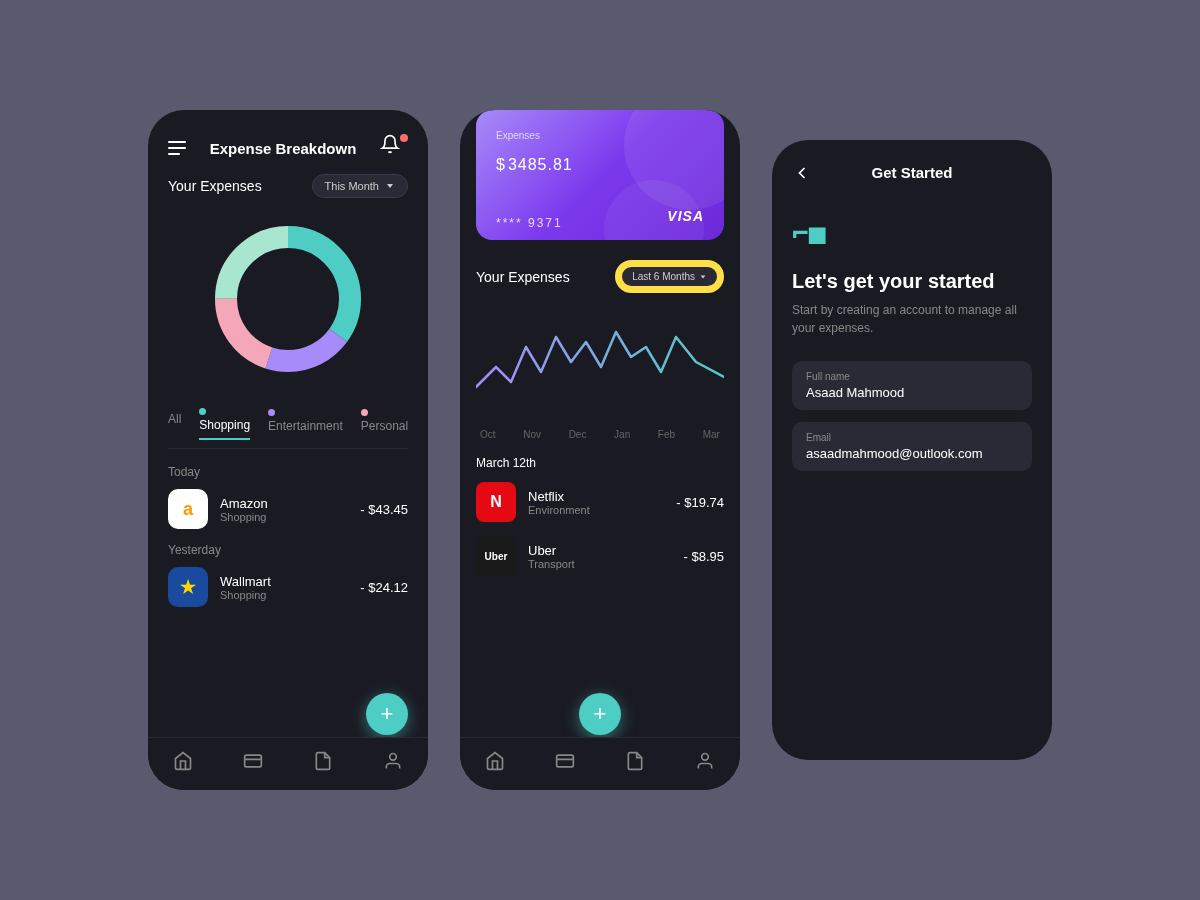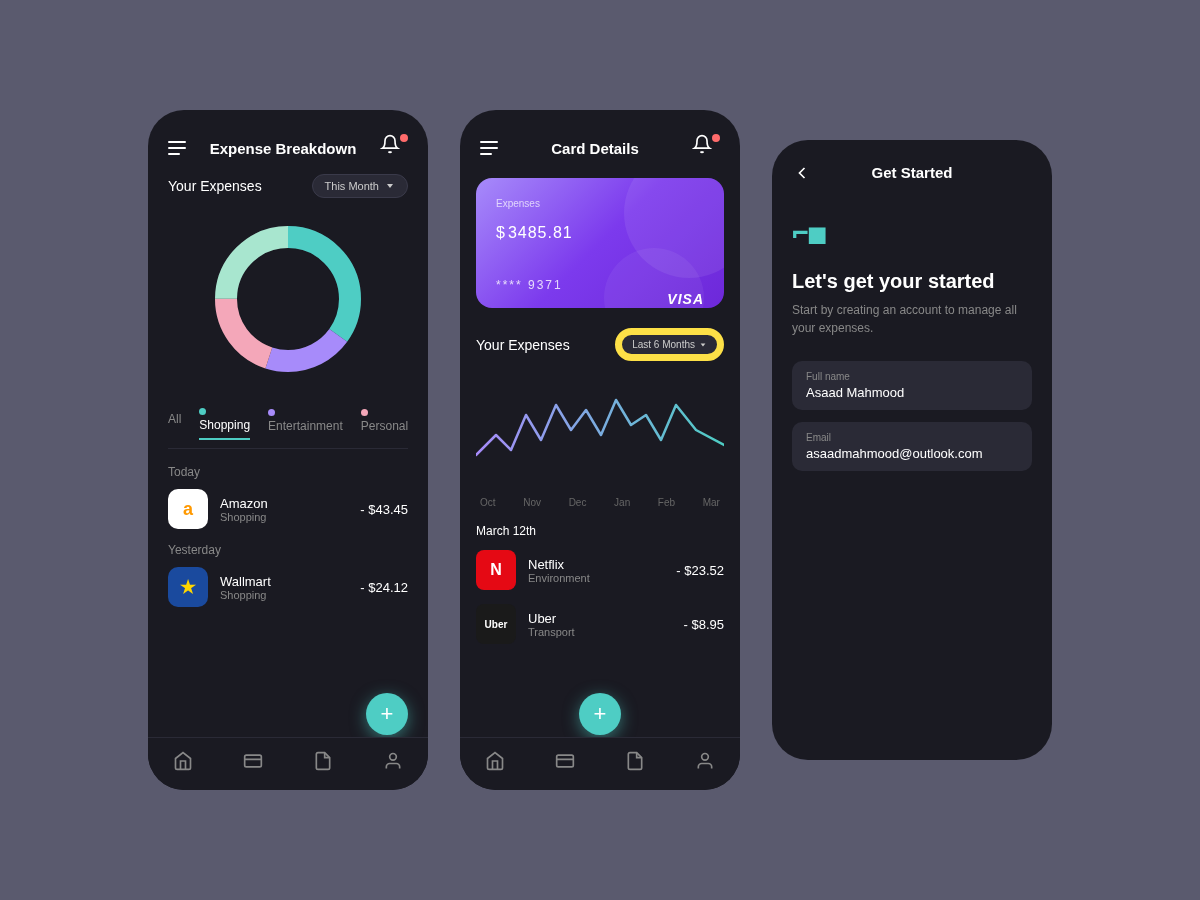--- a/index.html
+++ b/index.html
@@ -136,22 +136,22 @@
     .card-visual::after {
       content: ''; position: absolute; bottom: -40px; right: 20px;
       width: 100px; height: 100px;
       background: rgba(255,255,255,0.06); border-radius: 50%;
     }
     .card-balance-label { color: rgba(255,255,255,0.7); font-size: 10px; margin-bottom: 4px; }
     .card-balance {
       color: #fff; font-size: 28px; font-weight: 700; letter-spacing: 1px;
     }
     .card-balance span { font-size: 16px; font-weight: 400; margin-right: 2px; }
-    .card-number { color: rgba(255,255,255,0.8); font-size: 12px; position: absolute; bottom: 16px; left: 20px; letter-spacing: 2px; }
-    .visa-logo { position: absolute; bottom: 1px; right: 20px; color: #fff; font-size: 14px; font-weight: 700; font-style: italic; letter-spacing: 1px; }
+    .card-number { color: rgba(255,255,255,0.8); font-size: 12px; position: absolute; bottom: 10px; left: 20px; letter-spacing: 2px; }
+    .visa-logo { position: absolute; bottom: 16px; right: 20px; color: #fff; font-size: 14px; font-weight: 700; font-style: italic; letter-spacing: 1px; }
 
     .p2-section { padding: 0 16px; }
     .p2-expenses-header {
       display: flex; align-items: center; justify-content: space-between;
       margin-bottom: 14px;
     }
     .p2-expenses-title { color: #fff; font-size: 14px; font-weight: 500; }
     .period-btn {
       display: flex; align-items: center; gap: 4px;
       background: #2a2a36; border: 7px solid #fde047;
@@ -307,35 +307,20 @@
       <svg viewBox="0 0 24 24" fill="none" stroke="#888" stroke-width="2">
           <path d="M20 21v-2a4 4 0 0 0-4-4H8a4 4 0 0 0-4 4v2"></path>
           <circle cx="12" cy="7" r="4"></circle>
         </svg>
     </div>
   </div>
 </div>
 
 <div class="phone phone-2">
 
-  <div class="p2-header">
-    <div class="hamburger-icon">
-      <span></span>
-        <span></span>
-        <span></span>
-    </div>
-    <span class="header-title">Card Details</span>
-    <div class="notif-icon">
-      <svg viewBox="0 0 24 24" fill="none" stroke="#fff" stroke-width="2">
-        <path d="M18 8A6 6 0 0 0 6 8c0 7-3 9-3 9h18s-3-2-3-9"></path>
-        <path d="M13.73 21a2 2 0 0 1-3.46 0"></path>
-      </svg>
-      <div class="notif-dot"></div>
-    </div>
-  </div>
 
   <div class="card-visual">
     <div class="card-balance-label">Expenses</div>
     <div class="card-balance">
       <span>$</span><span>3485.81</span>
     </div>
     <div class="card-number">**** 9371</div>
     <div class="visa-logo">VISA</div>
   </div>
 
@@ -373,21 +358,21 @@
     <div class="date-label">March 12th</div>
 
     <div class="transaction">
       <div class="tx-logo" style="background:#e50914;border-radius:8px;">
         <span style="color:#fff;font-weight:900;font-size:16px;">N</span>
       </div>
       <div class="tx-info">
         <div class="tx-name">Netflix</div>
         <div class="tx-cat">Environment</div>
       </div>
-      <div class="tx-amount">- $23.52</div>
+      <div class="tx-amount">- $19.74</div>
     </div>
 
     <div class="transaction">
       <div class="tx-logo" style="background:#1a1a1a;border-radius:8px;">
         <span style="color:#fff;font-weight:900;font-size:10px;">Uber</span>
       </div>
       <div class="tx-info">
         <div class="tx-name">Uber</div>
         <div class="tx-cat">Transport</div>
       </div>

